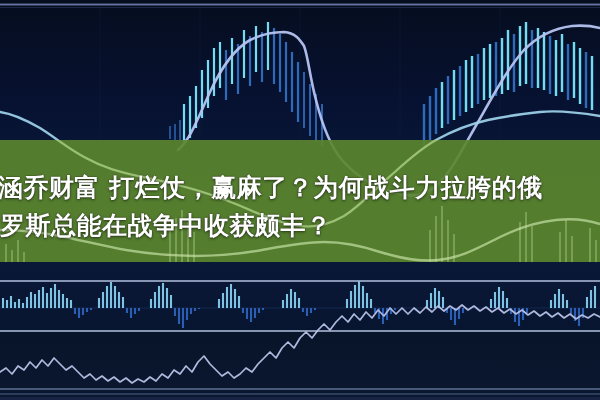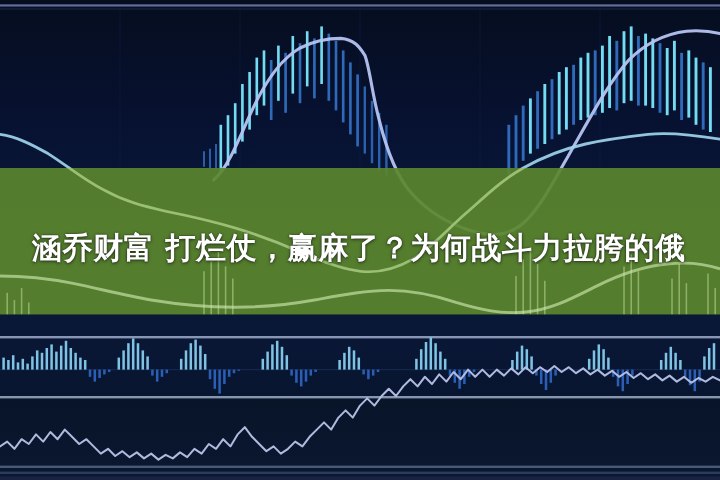--- a/index.html
+++ b/index.html
@@ -66,21 +66,20 @@
   
   #headline {
     position: absolute;
     left: 0;
     top: 140px;
     width: 600px;
     height: 122px;
     display: flex;
     flex-direction: column;
     justify-content: center;
-    align-items: center;
     gap: 4px;
     padding-top: 12px;
     box-sizing: border-box;
   }
   .headline-line {
     color: #ffffff;
     font-size: 25px;
     font-weight: bold;
     line-height: 34px;
     letter-spacing: 0.5px;
@@ -289,20 +288,21 @@
         <line x1="590" y1="262" x2="590" y2="228"></line>
         <line x1="596" y1="262" x2="596" y2="240"></line>
       </g>
     </svg>
   </div>
 
   <div id="watermark"></div>
 
   <div id="headline">
     <div class="headline-line" id="headline-line-1">涵乔财富 打烂仗，赢麻了？为何战斗力拉胯的俄</div>
+    <div class="headline-line" id="headline-line-2">罗斯总能在战争中收获颇丰？</div>
   </div>
 
   <div class="rule" style="top:280px;"></div>
 
   <div class="layer">
     <svg viewBox="0 0 600 400" preserveAspectRatio="none">
 
       <line x1="0" y1="308" x2="600" y2="308" stroke="#14264c" stroke-width="1"></line>
       <g stroke-width="2.1" stroke-linecap="butt">
         <g stroke="#7ec2e4">

